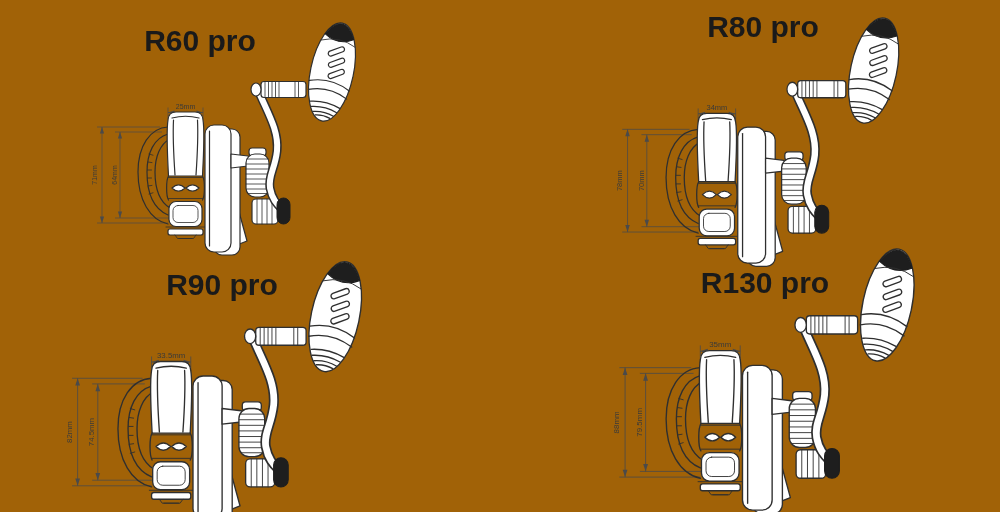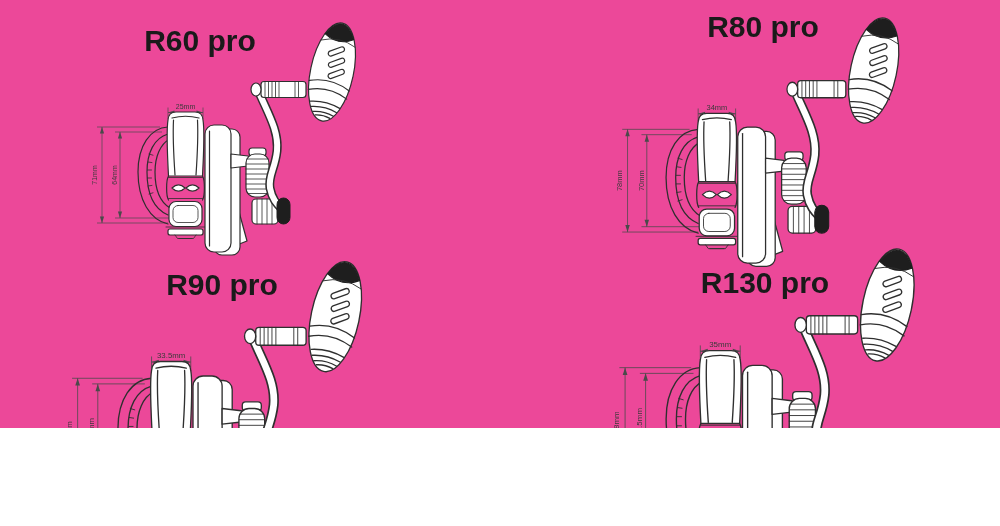--- a/index.html
+++ b/index.html
@@ -1,16 +1,16 @@
 <!DOCTYPE html>
 <html><head>
 <meta charset="utf-8">
 <style>
   html,body{margin:0;padding:0;background:#ffffff;}
-  .stage{position:relative;width:1000px;height:428px;background:#ec4899;overflow:hidden;
+  .stage{position:relative;width:1000px;height:512px;background:#a16207;overflow:hidden;
          font-family:"Liberation Sans",sans-serif;}
   svg.canvas{position:absolute;left:0;top:0;width:1000px;height:526px;display:block;}
   
   .ln{stroke:#2f2f2f;stroke-width:1.2;fill:none;stroke-linejoin:round;stroke-linecap:round;}
   .fw{fill:#ffffff;}
   .dk{fill:#1e1e1e;stroke:#1e1e1e;stroke-width:1;}
   .dm{stroke:#4a4a4a;stroke-width:0.7;fill:none;}
   .ar{fill:#4a4a4a;stroke:none;}
   .thin{stroke-width:0.8;}
   .reel-title{font-family:"Liberation Sans",sans-serif;font-size:30px;font-weight:600;

